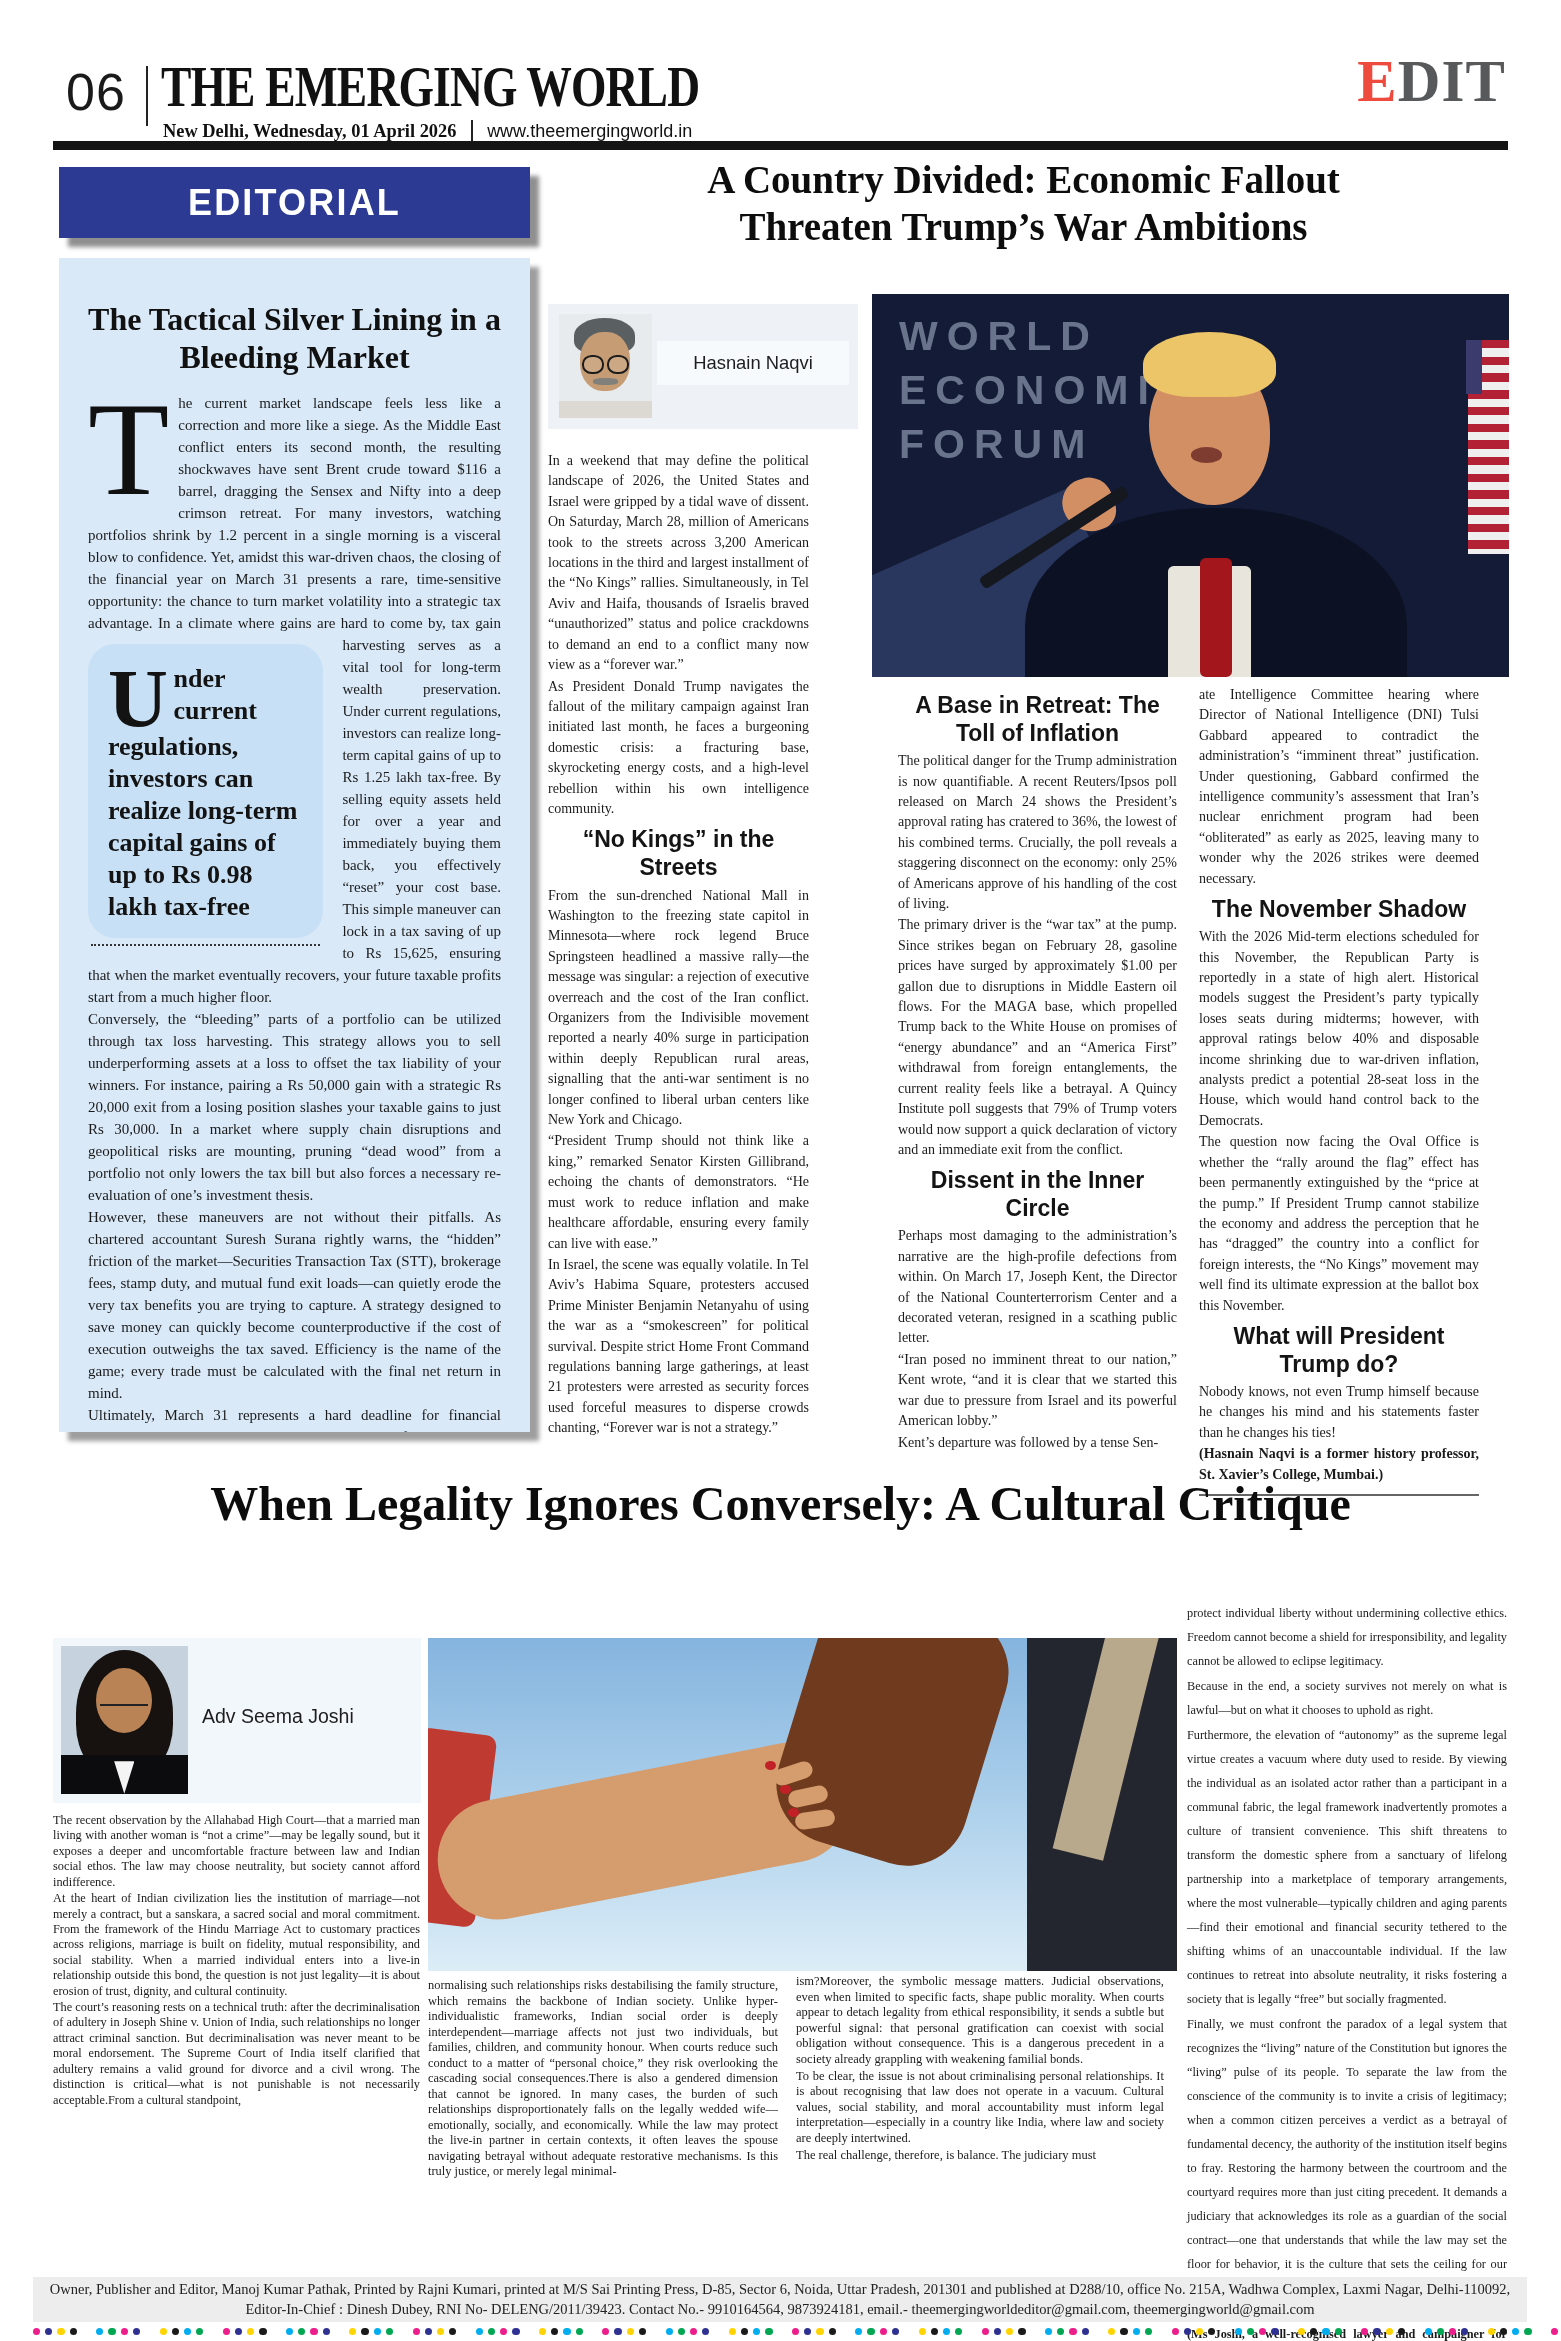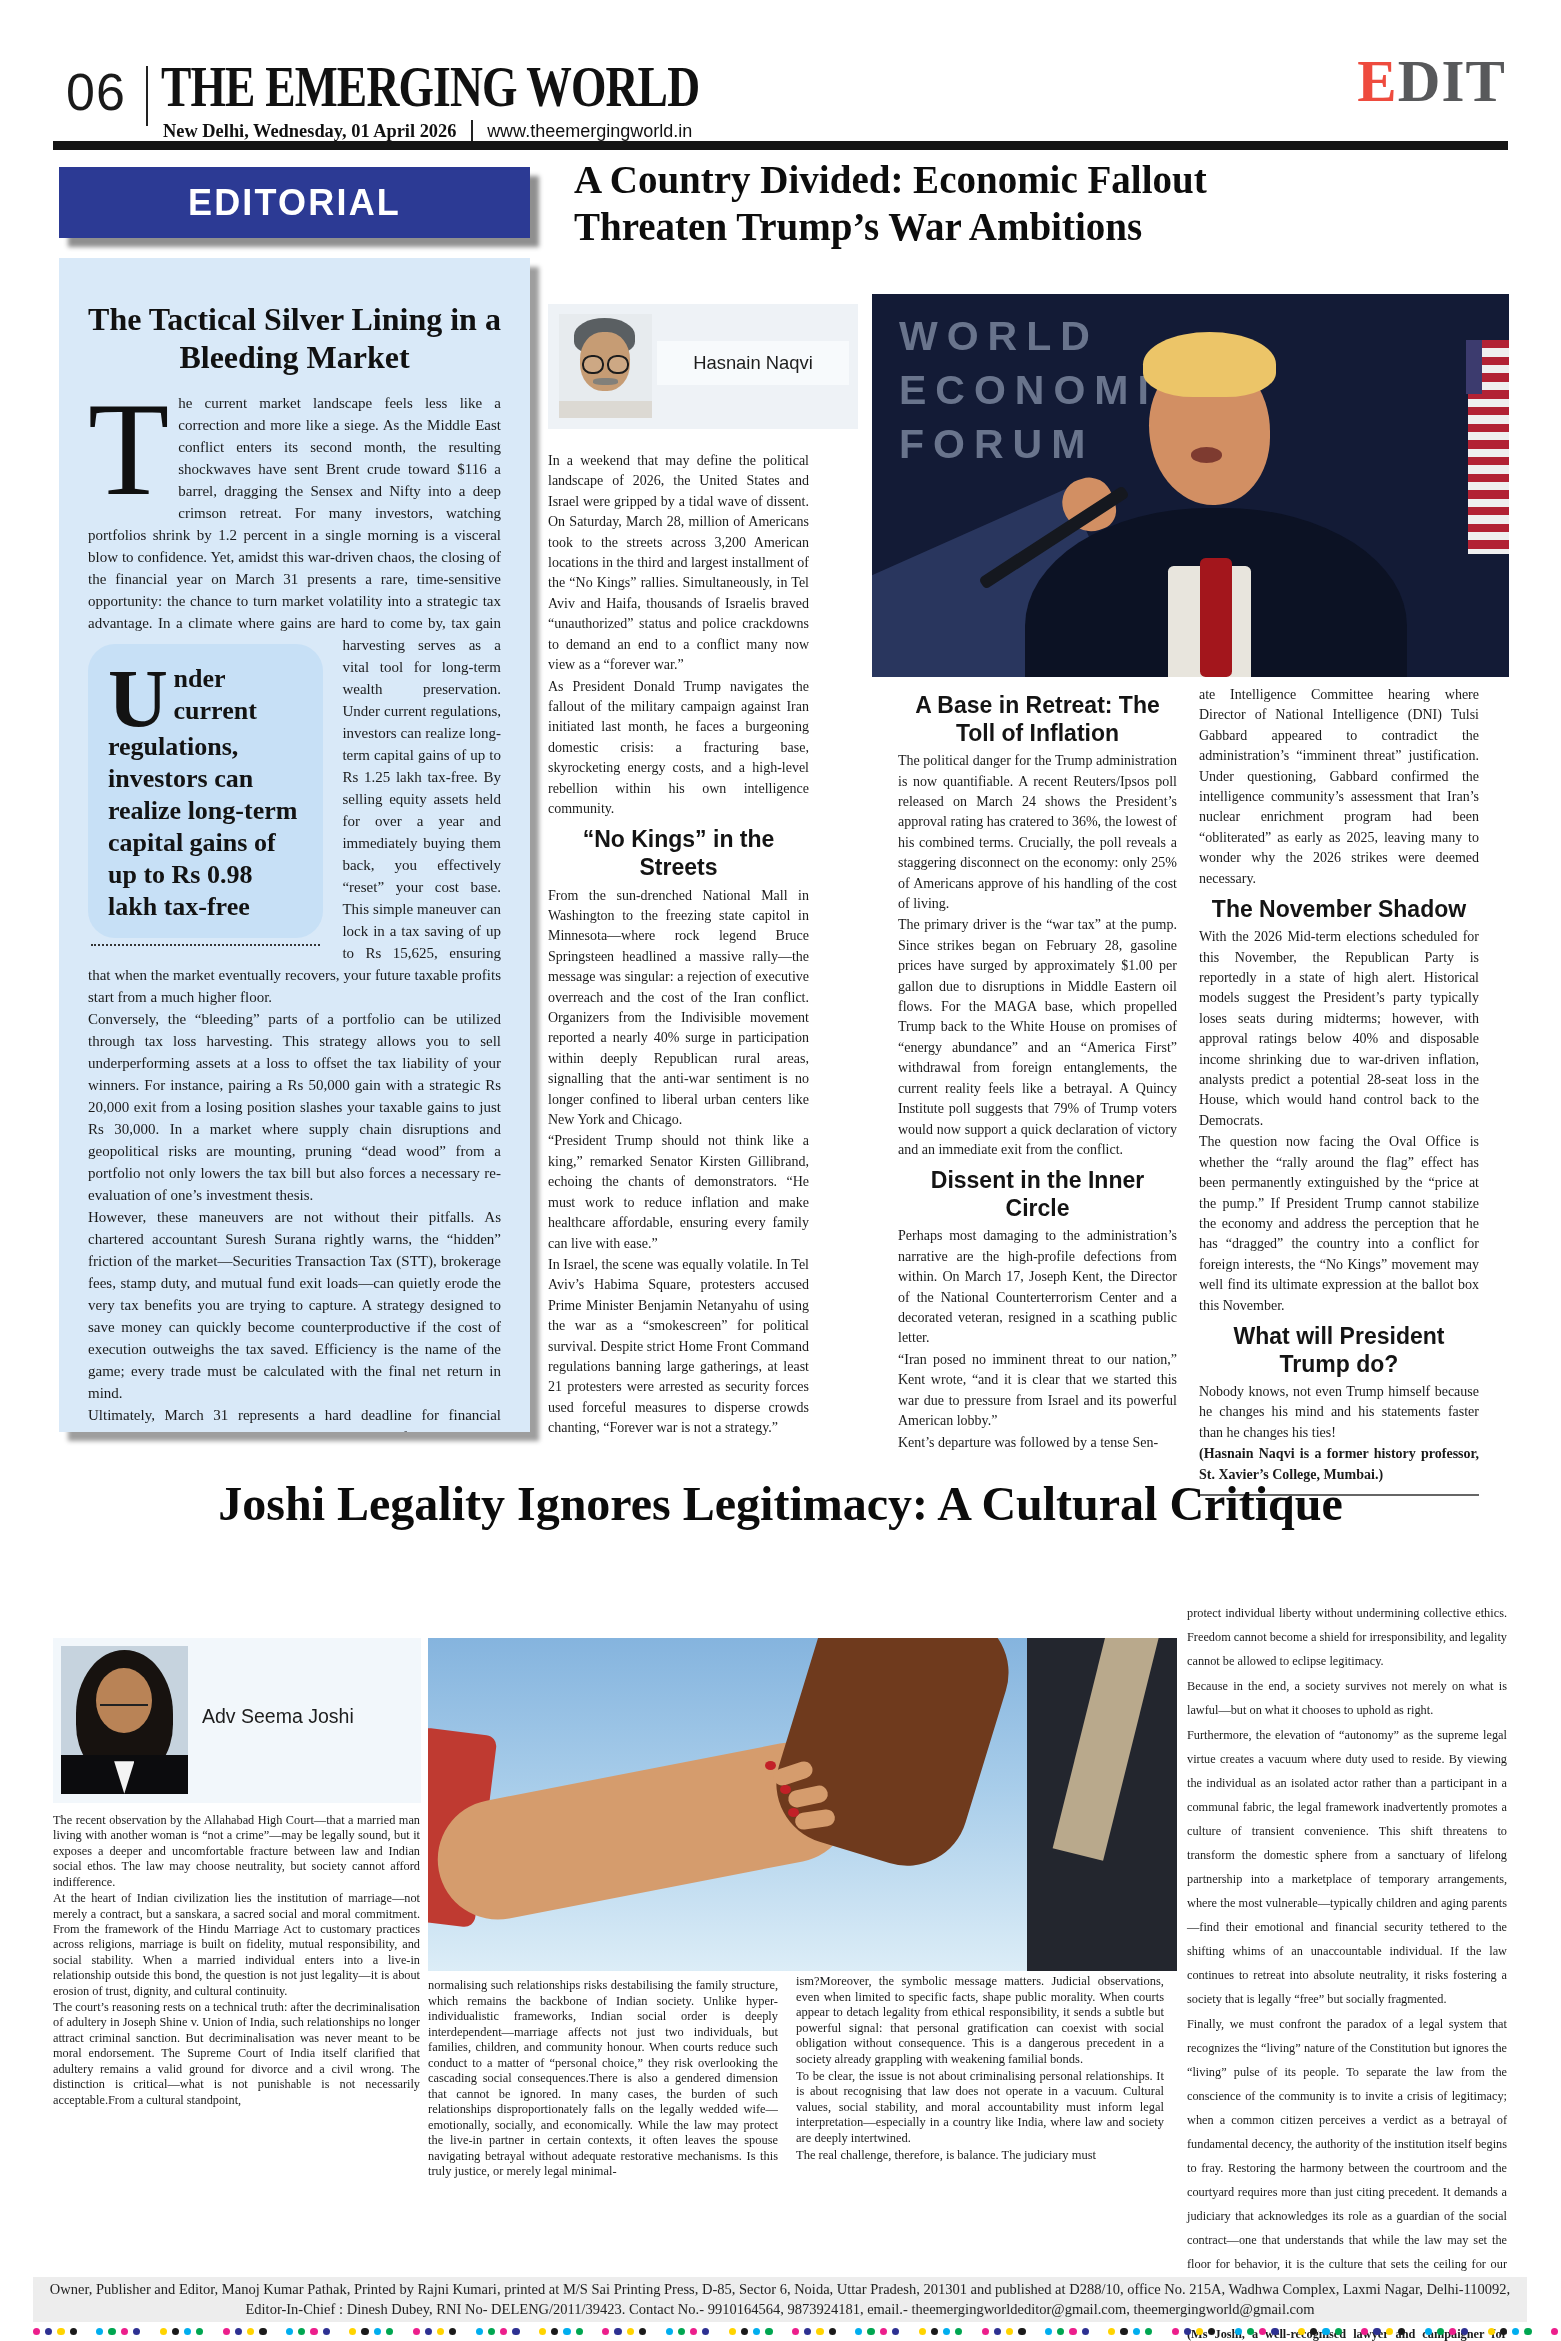--- a/index.html
+++ b/index.html
@@ -30,21 +30,21 @@
   .ed-body{font-size:15px;line-height:22px;text-align:justify;}
   .ed-body p{margin:0;}
   .dropcap{float:left;font-size:133px;line-height:109px;padding:3.3px 9px 0 0;color:#101010;}
   .pq-wrap{float:left;width:57%;margin:10px 19px 3.3px 0;}
   .pq{background:var(--pullquote-blue,#c7e0f6);border-radius:27px;padding:19px 20px 15.6px 20px;
       font-weight:700;font-size:26px;line-height:32px;text-align:left;color:#131313;}
   .pq-drop{float:left;font-size:83px;line-height:66px;padding:2.2px 5.6px 0 0;font-weight:700;}
   .pq-dots{border-bottom:2.2px dotted #333;margin:5.6px 3.3px 0 3.3px;}
 
   
-  #lead-headline{left:574px;top:156px;width:955px;font-size:39px;line-height:47px;font-weight:700;color:#0d0d0d;}
+  #lead-headline{left:546px;top:156px;width:955px;text-align:center;font-size:39px;line-height:47px;font-weight:700;color:#0d0d0d;}
   #lead-authorbox{left:548px;top:304px;width:310px;height:125px;background:#eef2f6;}
   #naqvi-photo{left:11px;top:10px;width:93px;height:104px;background:#e7ebee;overflow:hidden;}
   #naqvi-hair{top:4%;left:16%;width:66%;height:34%;background:#5a5f62;border-radius:50% 50% 35% 35%;}
   #naqvi-face{top:17%;left:23%;width:53%;height:57%;background:#c69c74;border-radius:46%;}
   #naqvi-glasses{top:39%;left:25%;width:50%;height:17%;}
   #naqvi-glasses::before,#naqvi-glasses::after{content:"";position:absolute;width:38%;height:88%;border:2.8px solid #1c1c1c;border-radius:45%;background:rgba(255,255,255,.12);}
   #naqvi-glasses::before{left:0;} #naqvi-glasses::after{right:0;}
   #naqvi-moustache{top:62%;left:37%;width:26%;height:6%;background:#82807a;border-radius:40%;}
   #naqvi-shirt{bottom:0;left:0;width:100%;height:16%;background:#dcd9d3;}
   #naqvi-namestrip{left:109px;top:37px;width:192px;background:#f7fafc;padding:11px 0;text-align:center;}
@@ -203,21 +203,21 @@
     <p>ate Intelligence Committee hearing where Director of National Intelligence (DNI) Tulsi Gabbard appeared to contradict the administration’s “imminent threat” justification. Under questioning, Gabbard confirmed the intelligence community’s assessment that Iran’s nuclear enrichment program had been “obliterated” as early as 2025, leaving many to wonder why the 2026 strikes were deemed necessary.</p>
     <div class="col-heading">The November Shadow</div>
     <p>With the 2026 Mid-term elections scheduled for this November, the Republican Party is reportedly in a state of high alert. Historical models suggest the President’s party typically loses seats during midterms; however, with approval ratings below 40% and disposable income shrinking due to war-driven inflation, analysts predict a potential 28-seat loss in the House, which would hand control back to the Democrats.</p>
     <p>The question now facing the Oval Office is whether the “rally around the flag” effect has been permanently extinguished by the “price at the pump.” If President Trump cannot stabilize the economy and address the perception that he has “dragged” the country into a conflict for foreign interests, the “No Kings” movement may well find its ultimate expression at the ballot box this November.</p>
     <div class="col-heading">What will President Trump do?</div>
     <p>Nobody knows, not even Trump himself because he changes his mind and his statements faster than he changes his ties!</p>
     <p class="bio-b">(Hasnain Naqvi is a former history professor, St. Xavier’s College, Mumbai.)</p>
   </div>
 
   <div class="abs" id="second-headline">
-    <div>Joshi Legality Ignores Legitimacy: A Cultural Critique</div>
+    <div>When Legality Ignores Conversely: A Cultural Critique</div>
   </div>
 
   <div class="abs" id="seema-panel">
     <div class="abs" id="seema-photo">
       <div class="abs" id="seema-hair"></div>
       <div class="abs" id="seema-face"></div>
       <div class="abs" id="seema-glasses"></div>
       <div class="abs" id="seema-robe"></div>
       <div class="abs" id="seema-collar"></div>
     </div>

